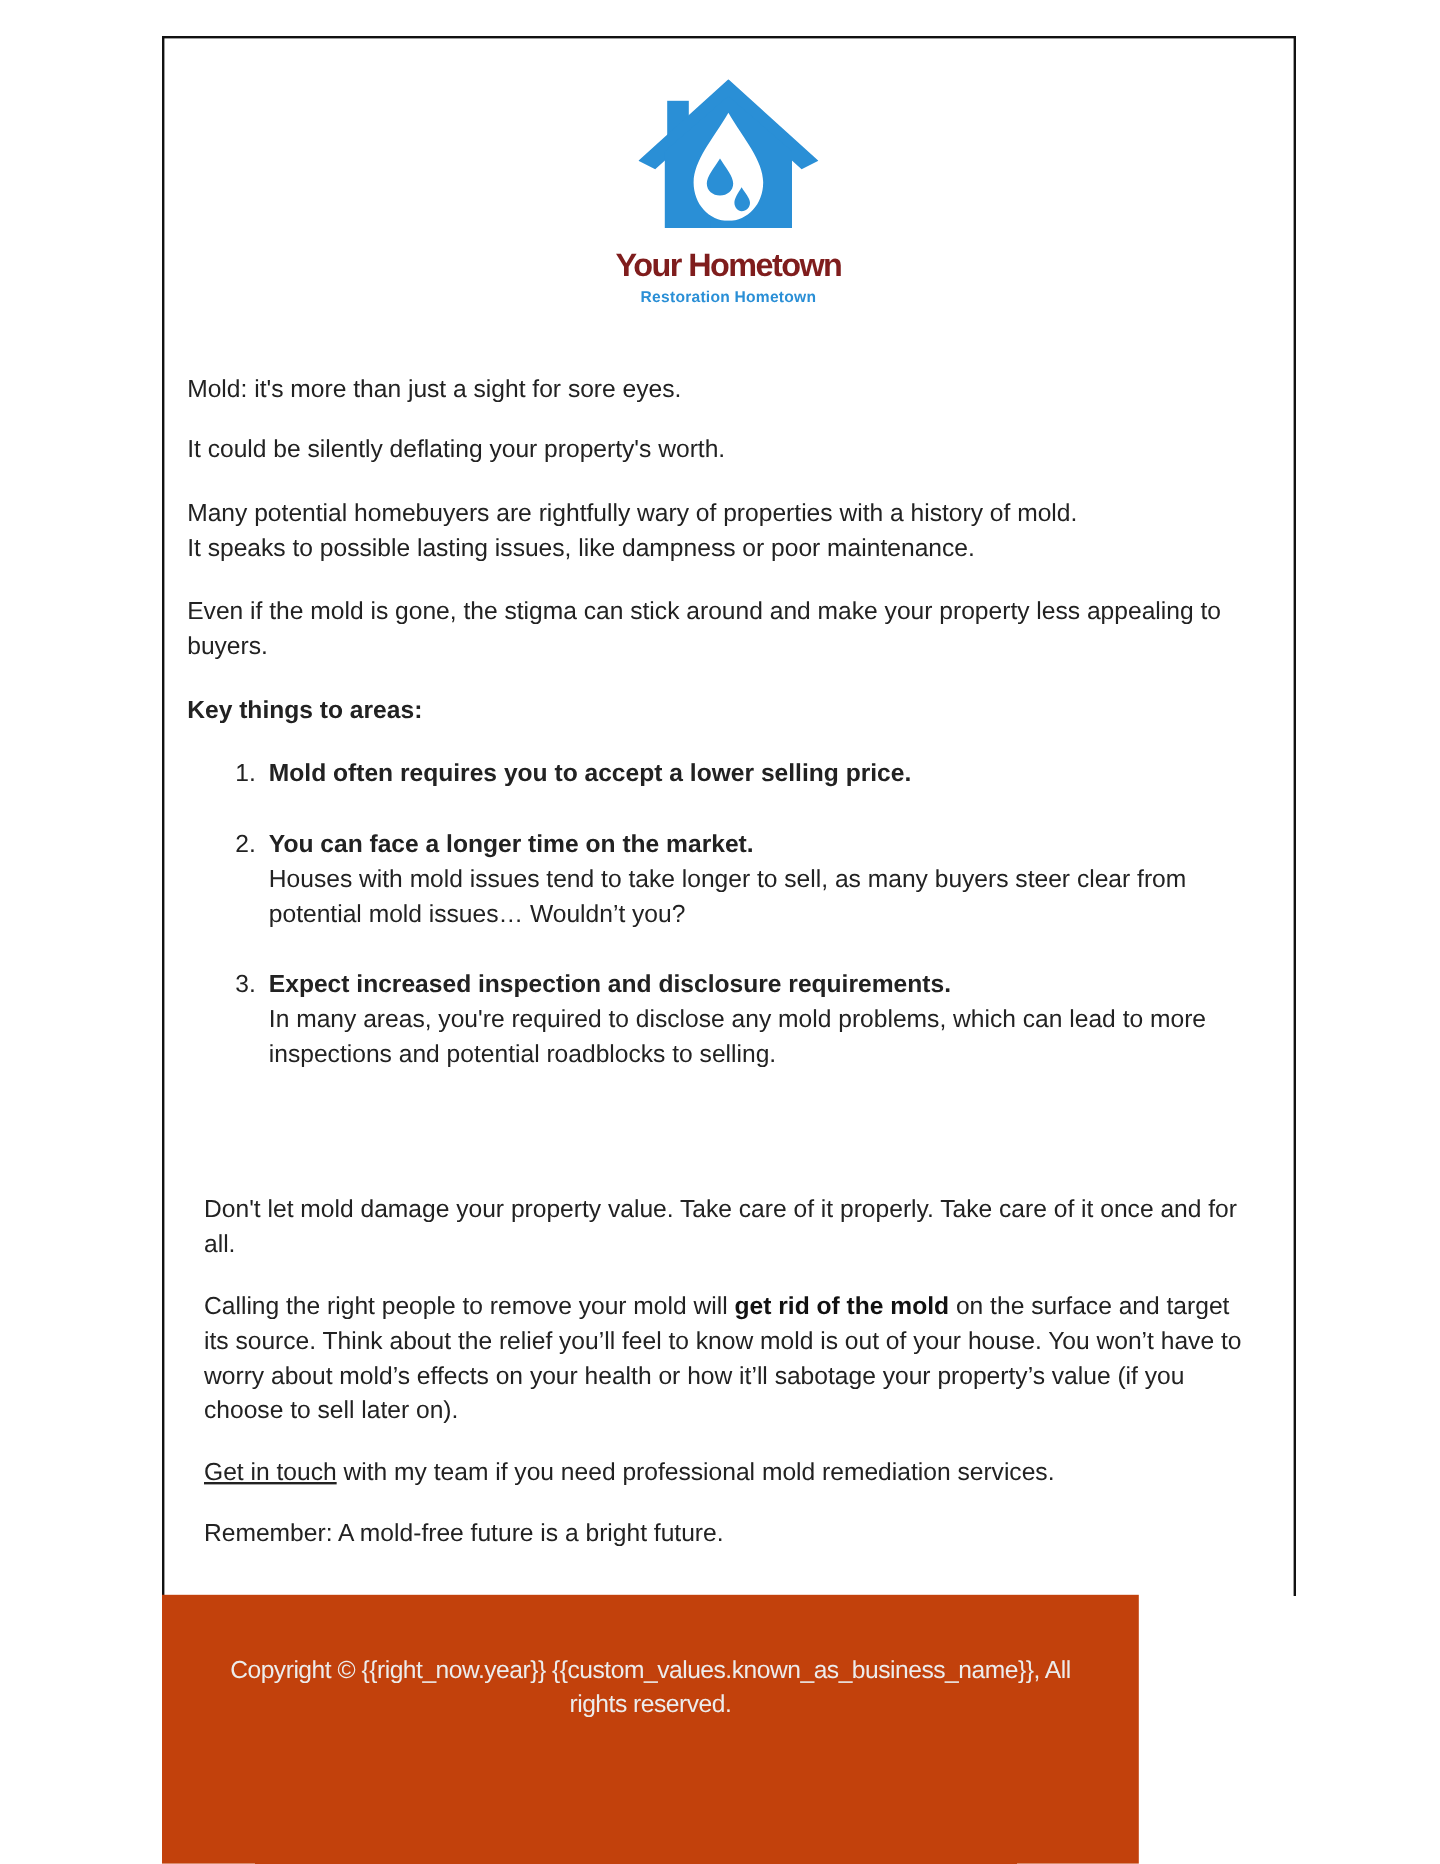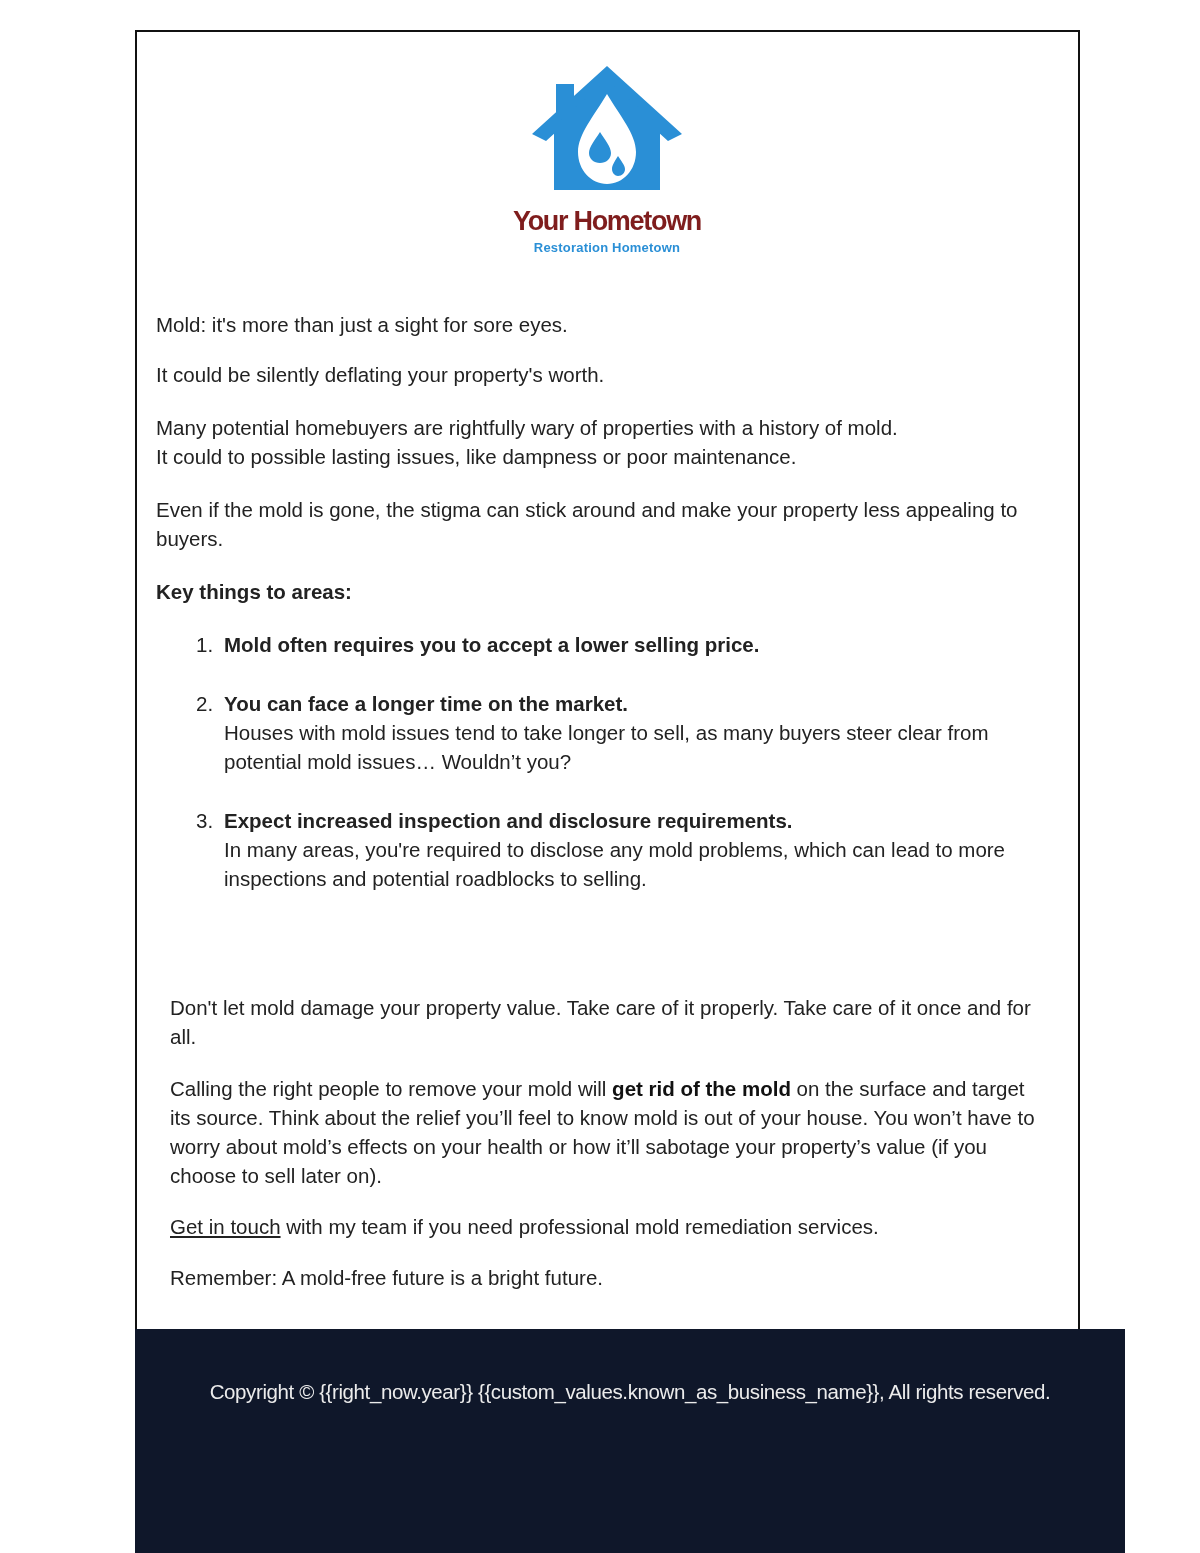--- a/index.html
+++ b/index.html
@@ -3,22 +3,22 @@
 <meta charset="utf-8">
 <style>
   html, body { margin: 0; padding: 0; background: #ffffff; }
   body { width: 1200px; height: 1553px; position: relative; overflow: hidden;
          font-family: "Liberation Sans", sans-serif; color: #222; }
   .card {
     position: absolute; left: 135px; top: 30px; width: 941px; height: 1298px;
     border: 2px solid #111; border-bottom: none; background: #fff; box-sizing: content-box;
   }
   .footer {
-    position: absolute; left: 135px; top: 1329px; width: 945px; height: 224px;
-    background: #0f172a; color: #e6e6e6; padding-left: 45px;
+    position: absolute; left: 135px; top: 1329px; width: 814px; height: 224px;
+    background: #c2410c; color: #e6e6e6;
   }
   .logo { position: absolute; left: 370px; top: 34px; width: 200px; height: 190px; }
   .logo svg { display: block; margin: 0 auto; }
   .logo-title { position: absolute; left: 0; right: 0; top: 140px; text-align: center;
     color: #7f1d1d; font-weight: bold; font-size: 27px; letter-spacing: -1.3px; }
   .logo-sub { position: absolute; left: 0; right: 0; top: 174px; text-align: center;
     color: #2a8fd6; font-weight: bold; font-size: 13px; letter-spacing: 0.2px; }
   .content { position: absolute; left: 19px; top: 278px; width: 900px; font-size: 20.5px; line-height: 29px; color: #222; }
   .content p { margin: 0; }
   .p1 { position: absolute; top: 0; }
@@ -63,21 +63,21 @@
     </svg>
     <div class="logo-title">Your Hometown</div>
     <div class="logo-sub">Restoration Hometown</div>
   </div>
 
   <div class="content">
     <p class="p1">Mold: it's more than just a sight for sore eyes.</p>
     <p class="p2">It could be silently deflating your property's worth.</p>
     <p class="p3">
       <span>Many potential homebuyers are rightfully wary of properties with a history of mold.</span><br>
-      <span>It could to possible lasting issues, like dampness or poor maintenance.</span>
+      <span>It speaks to possible lasting issues, like dampness or poor maintenance.</span>
     </p>
     <p class="p4" style="width:880px;">Even if the mold is gone, the stigma can stick around and make your property less appealing to buyers.</p>
     <p class="p5">Key things to areas:</p>
 
     <ol class="keys">
       <li>
         <span class="num">1.</span>
         <span class="head">Mold often requires you to accept a lower selling price.</span>
       </li>
       <li>

